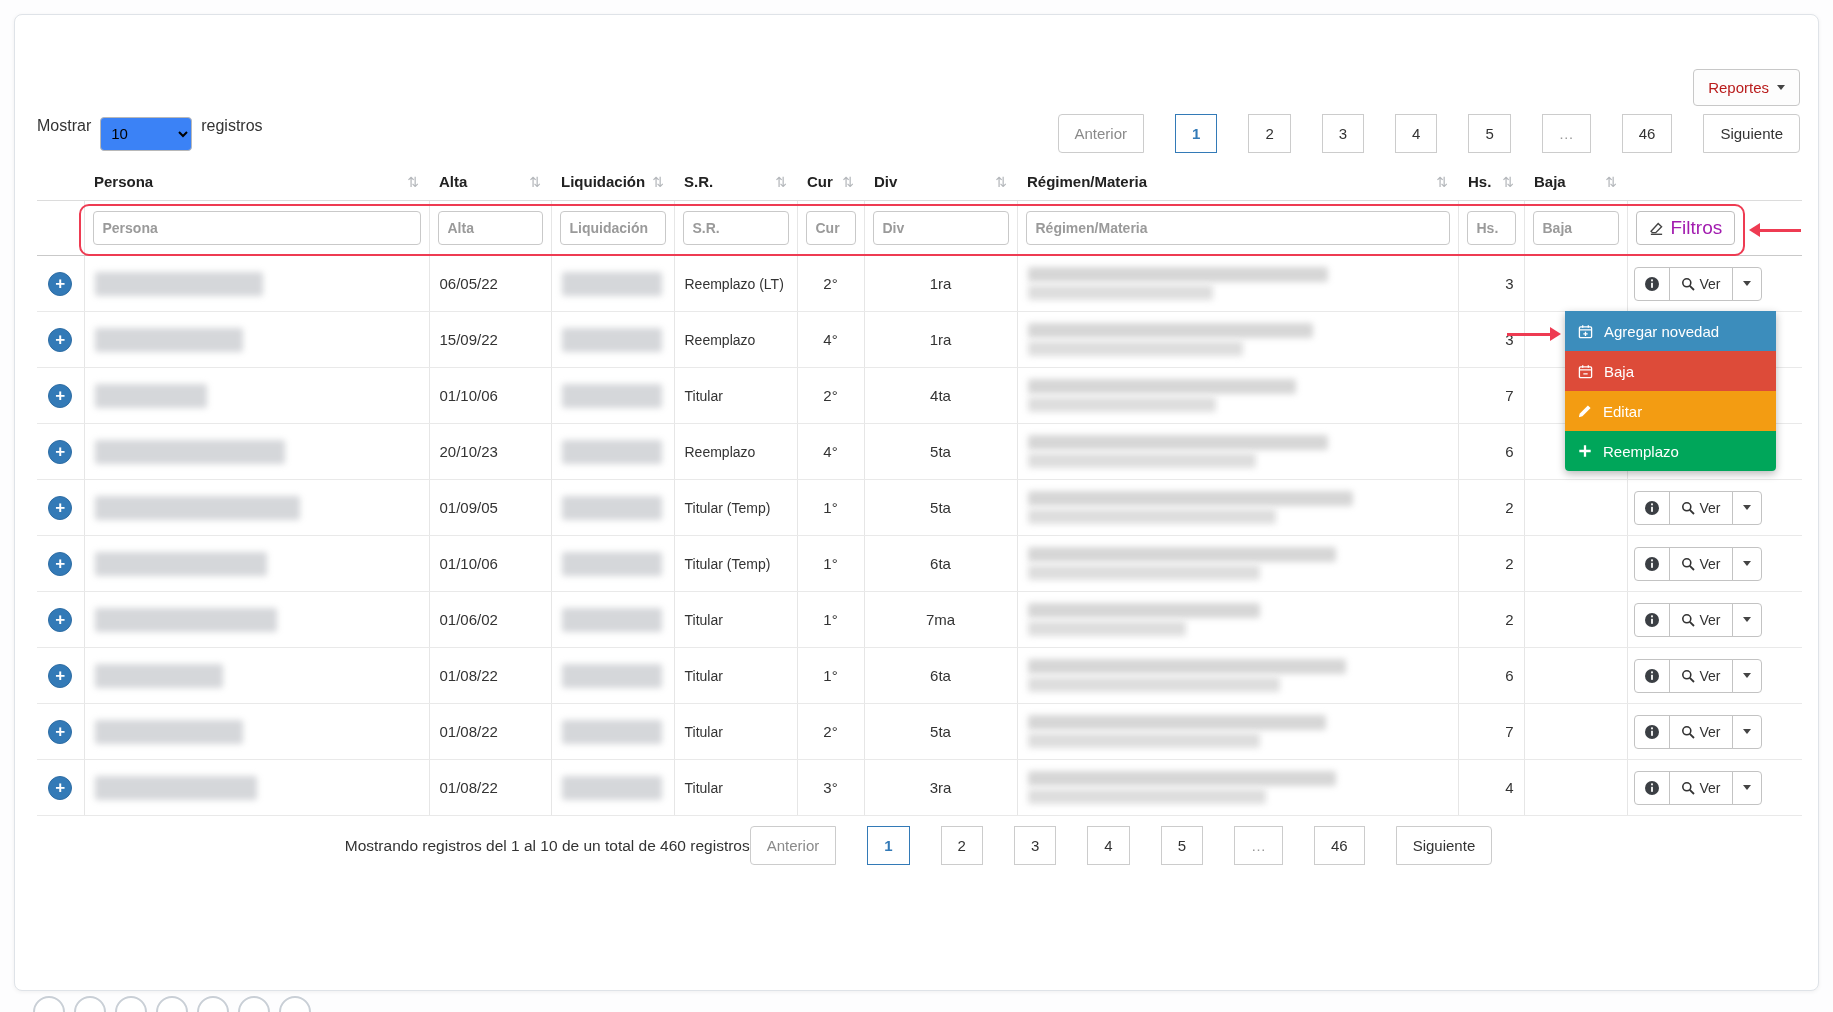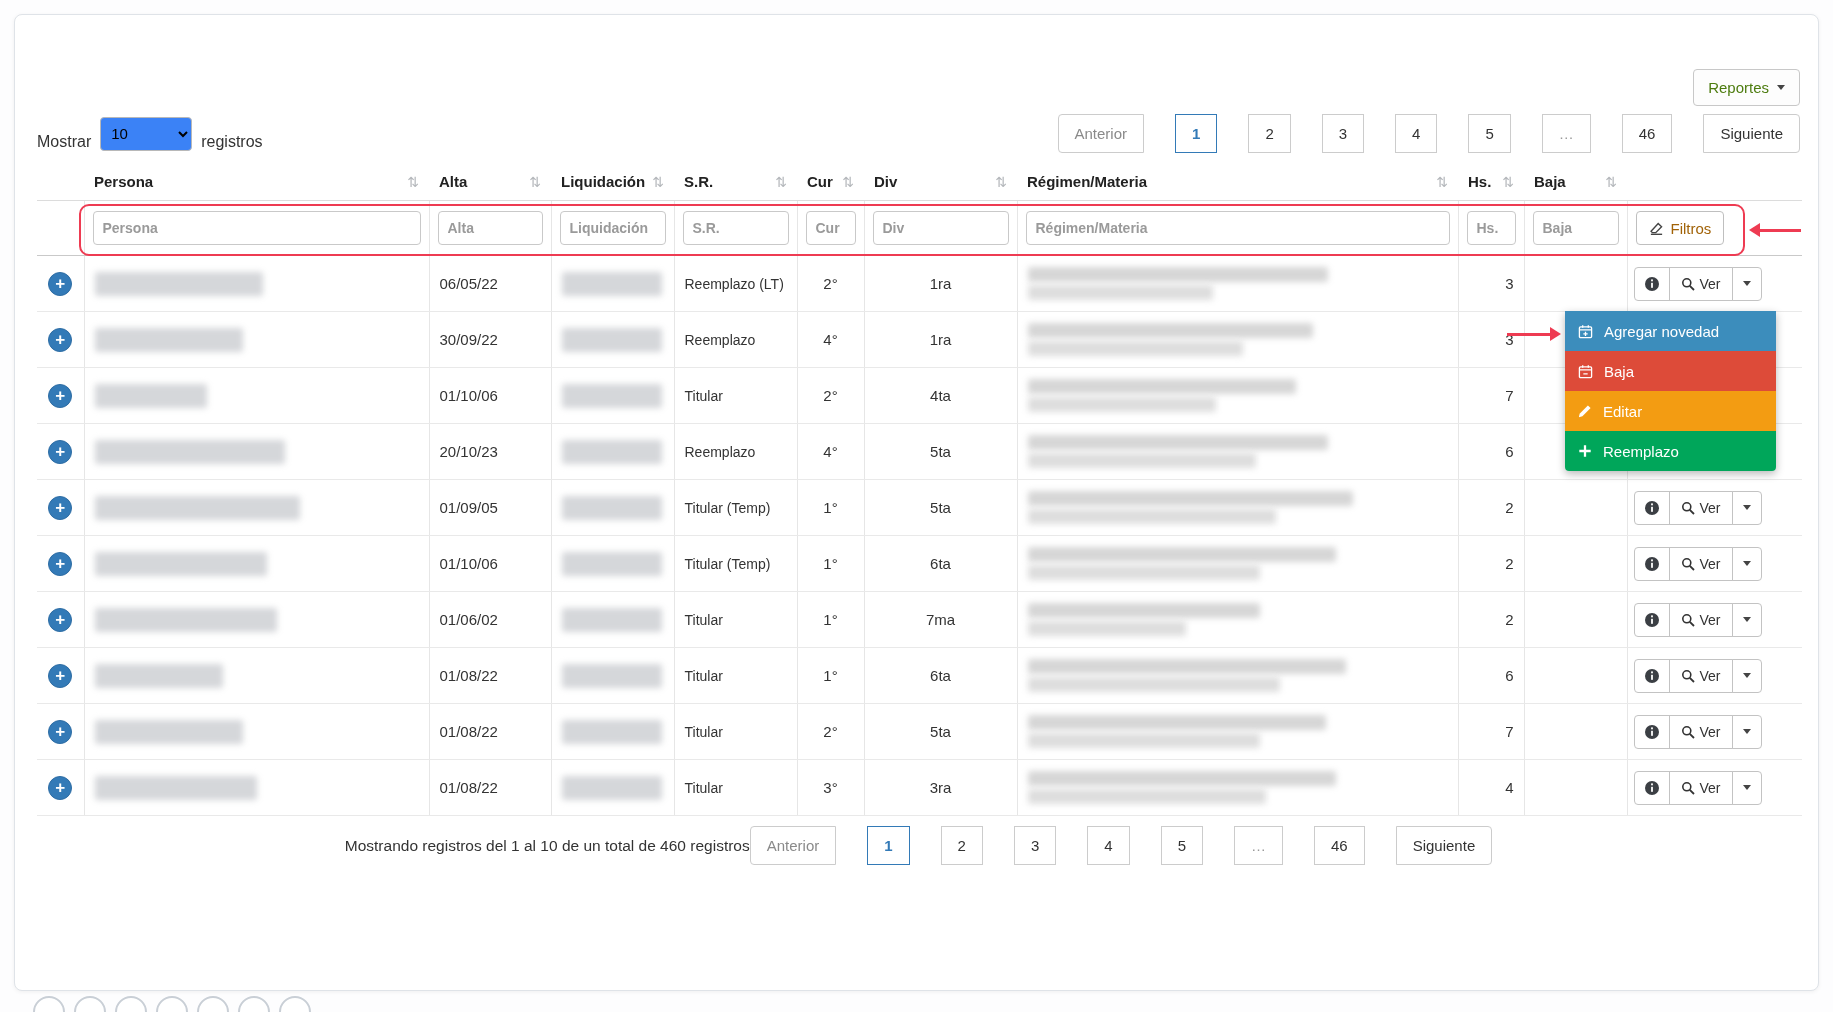--- a/index.html
+++ b/index.html
@@ -26,31 +26,31 @@
   .title-blur { width: 195px; height: 34px; margin-left: 14px; background: #d2d5d9; }
   .header-right { margin-left: auto; display: flex; align-items: center; }
   .input-blur { width: 170px; height: 38px; background: #e2e4e7; border-radius: 4px 0 0 4px; filter: blur(2px); }
   .btn-refresh {
     width: 58px; height: 38px; background: var(--blue, #337ab7); border: 1px solid #2e6da4;
     border-radius: 0 4px 4px 0; display: flex; align-items: center; justify-content: center; cursor: pointer;
   }
   .card-body { padding: 0 18px 0 22px; }
   .row-reportes { margin-top: 54px; display: flex; justify-content: flex-end; }
   .btn-reportes {
-    font-family: inherit; font-size: 15px; color: #4d7c0f; background: #fdfdfd;
+    font-family: inherit; font-size: 15px; color: #b91c1c; background: #fdfdfd;
     border: 1px solid #c8c8c8; border-radius: 4px; padding: 9px 14px;
     display: inline-flex; align-items: center; gap: 8px; cursor: pointer;
   }
   .caret {
     display: inline-block; width: 0; height: 0;
     border-left: 4px solid transparent; border-right: 4px solid transparent;
     border-top: 5px solid #444;
   }
   .row-controls { margin-top: 8px; display: flex; justify-content: space-between; align-items: center; }
-  .length { display: flex; align-items: flex-end; gap: 9px; font-size: 16px; color: #333; }
+  .length { display: flex; align-items: flex-start; gap: 9px; font-size: 16px; color: #333; }
   .length select {
     width: 92px; height: 34px; font-family: inherit; font-size: 15px;
     border: 1px solid #b8b8b8; border-radius: 4px; padding: 2px 6px; background: #3b82f6;
   }
   .pagination { display: flex; gap: 32px; }
   .pbtn {
     font-family: inherit; font-size: 15px; color: #333; background: #fff;
     border: 1px solid #ccc; padding: 10px 16px; margin-left: -1px; cursor: pointer; position: relative;
   }
   .pbtn:first-child { border-radius: 4px 0 0 4px; margin-left: 0; }
@@ -70,21 +70,21 @@
     padding: 10px 8px; border-bottom: 1px solid #c9c9c9; border-right: 1px solid #e6e6e6; background: #fff;
   }
   tr.filter-row td:last-child { border-right: none; }
   .f-input {
     width: 100%; height: 34px; border: 1px solid #c9c9c9; border-radius: 4px;
     padding: 0 9px; font-family: inherit; font-size: 14px; color: #333; background: #fff;
   }
   .f-input::placeholder { color: #9a9a9a; font-weight: 600; }
   .btn-filtros {
     height: 34px; padding: 0 12px; border: 1px solid #bfbfbf; border-radius: 4px; background: #fff;
-    font-family: inherit; font-size: 15px; color: #a16207; display: inline-flex; align-items: center; gap: 7px; cursor: pointer;
+    font-family: inherit; font-size: 19px; color: #a21caf; display: inline-flex; align-items: center; gap: 7px; cursor: pointer;
   }
   tbody td {
     height: 56px; border-bottom: 1px solid #e9e9e9; border-right: 1px solid #e6e6e6;
     padding: 0 10px; vertical-align: middle; color: #333;
   }
   tbody td:last-child { border-right: none; }
   td.center { text-align: center; }
   td.right { text-align: right; }
   .b-line { height: 24px; vertical-align: middle; }
   .reg-wrap { padding: 4px 0; }
@@ -302,21 +302,21 @@
                   <button class="abtn caretb">
                     <span class="caret"></span>
                   </button>
                 </div></td>
             </tr>
             <tr>
               <td class="center">
                 <button class="expand">+</button>
               </td>
               <td><span class="blur b-line" style="width:148px"></span></td>
-              <td>30/09/22</td>
+              <td>15/09/22</td>
               <td><span class="blur b-line" style="width:100px"></span></td>
               <td style="font-size:14px">Reemplazo</td>
               <td class="center">4°</td>
               <td class="center">1ra</td>
               <td>
                 <div class="reg-wrap">
                   <span class="reg-bar" style="width:285px"></span>
                   <span class="reg-bar" style="width:215px"></span>
                 </div>
               </td>

